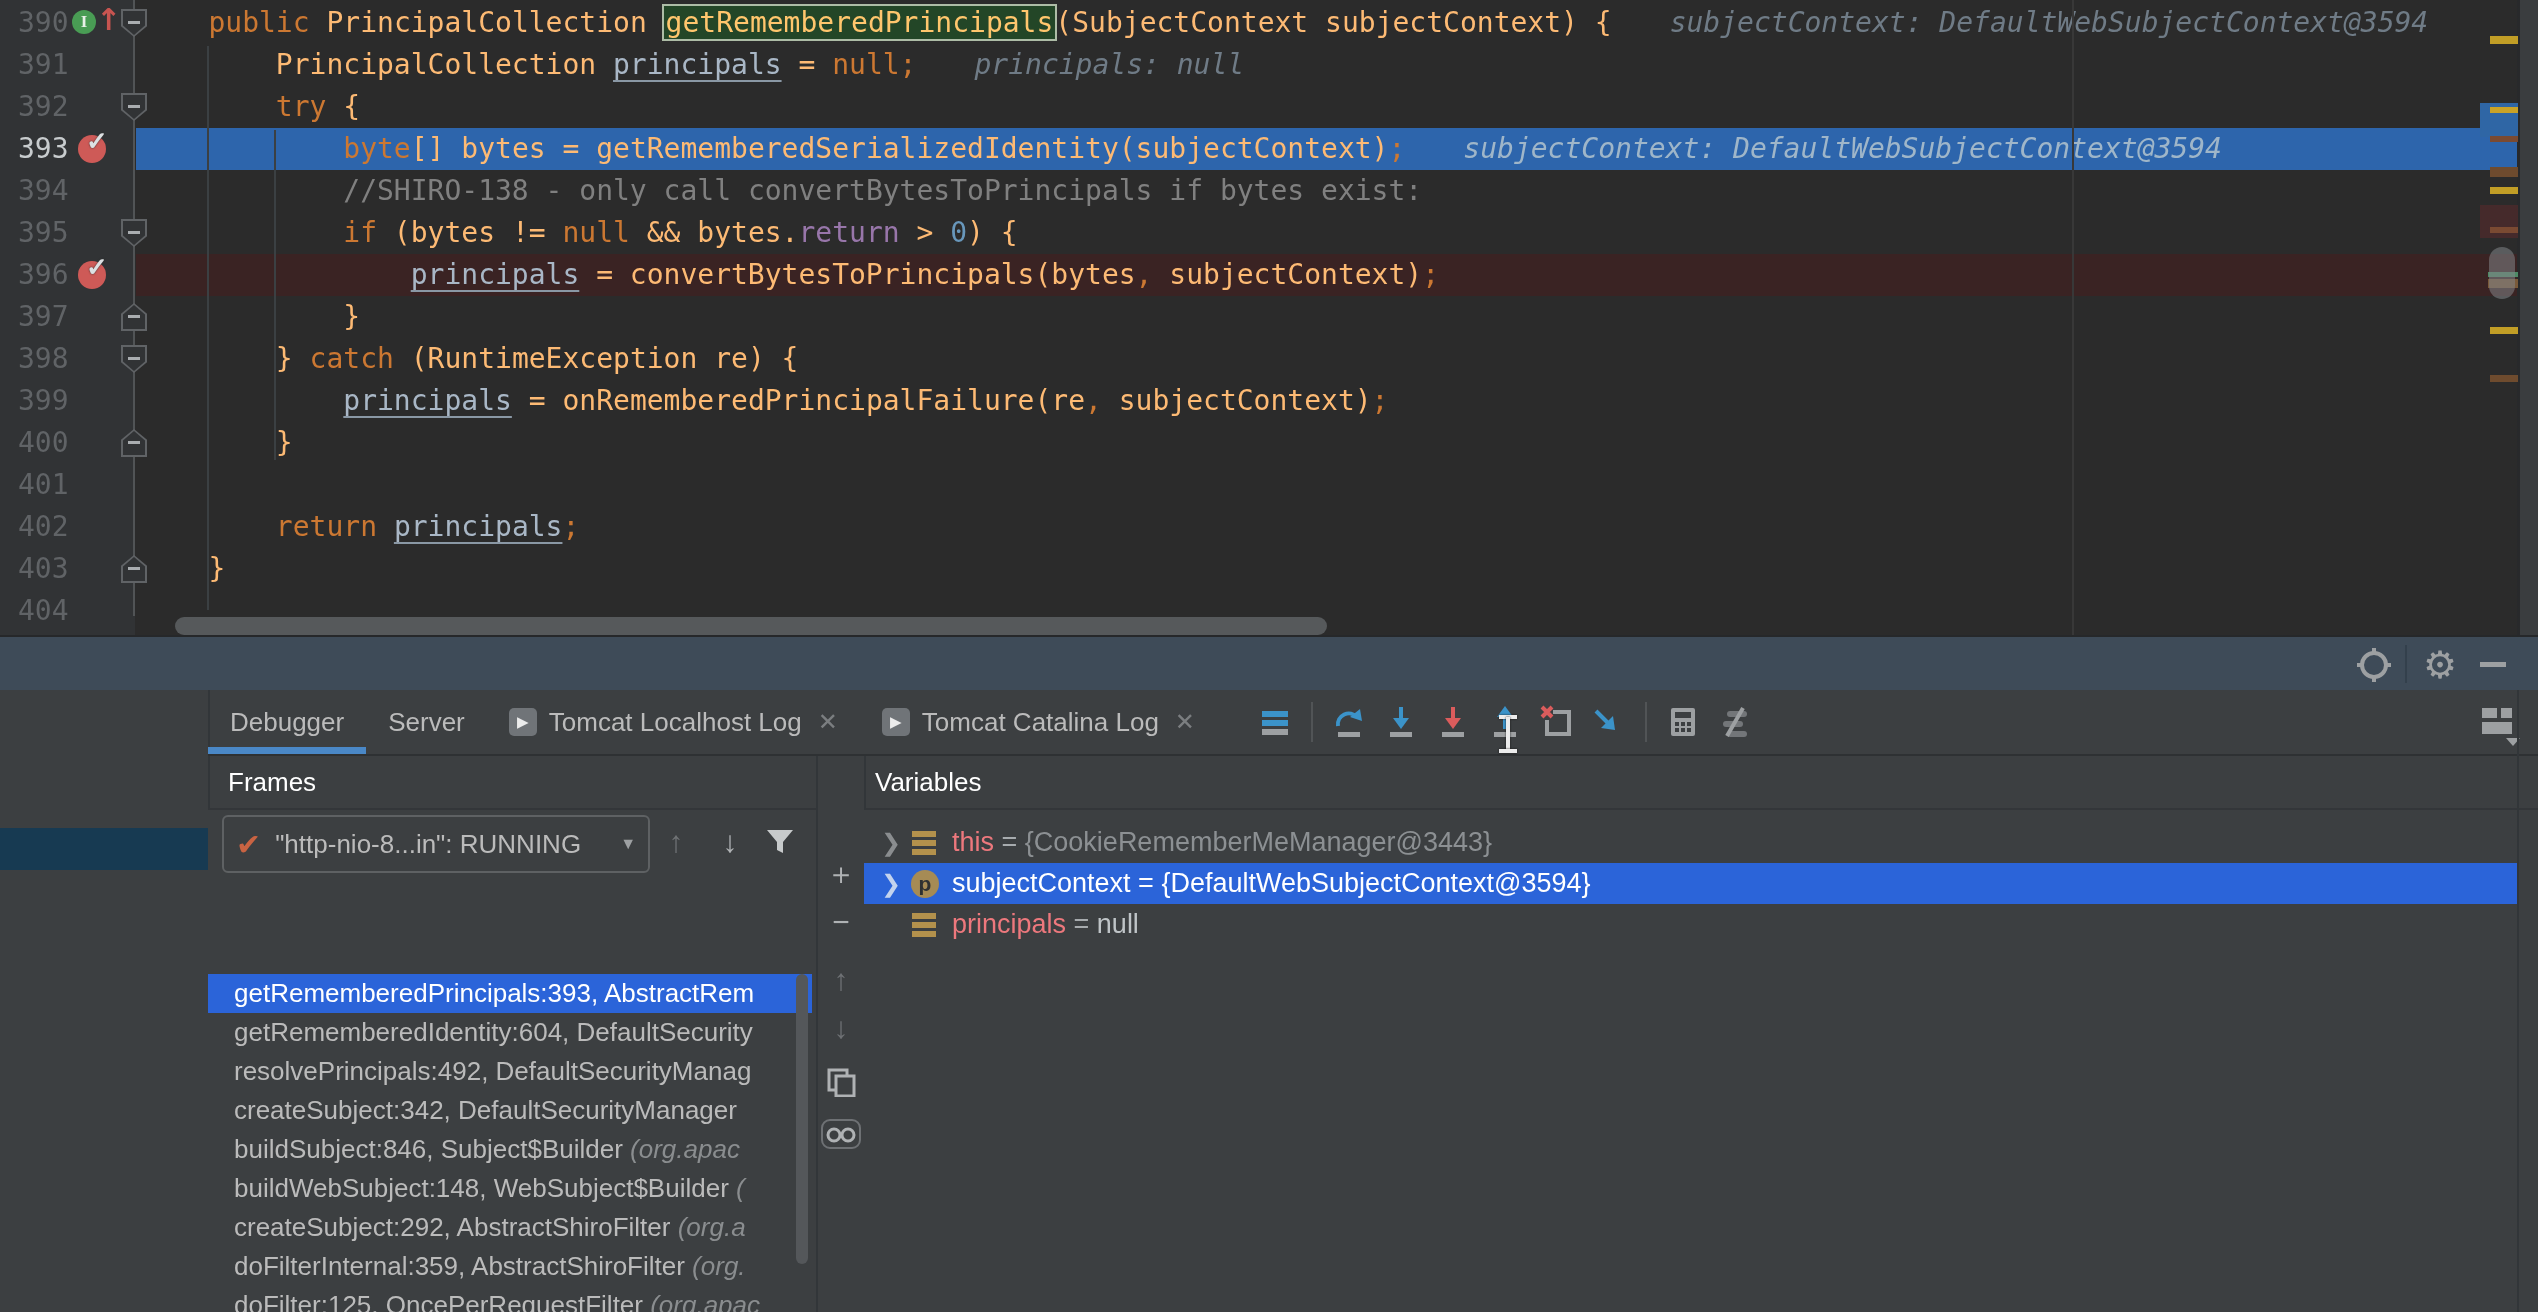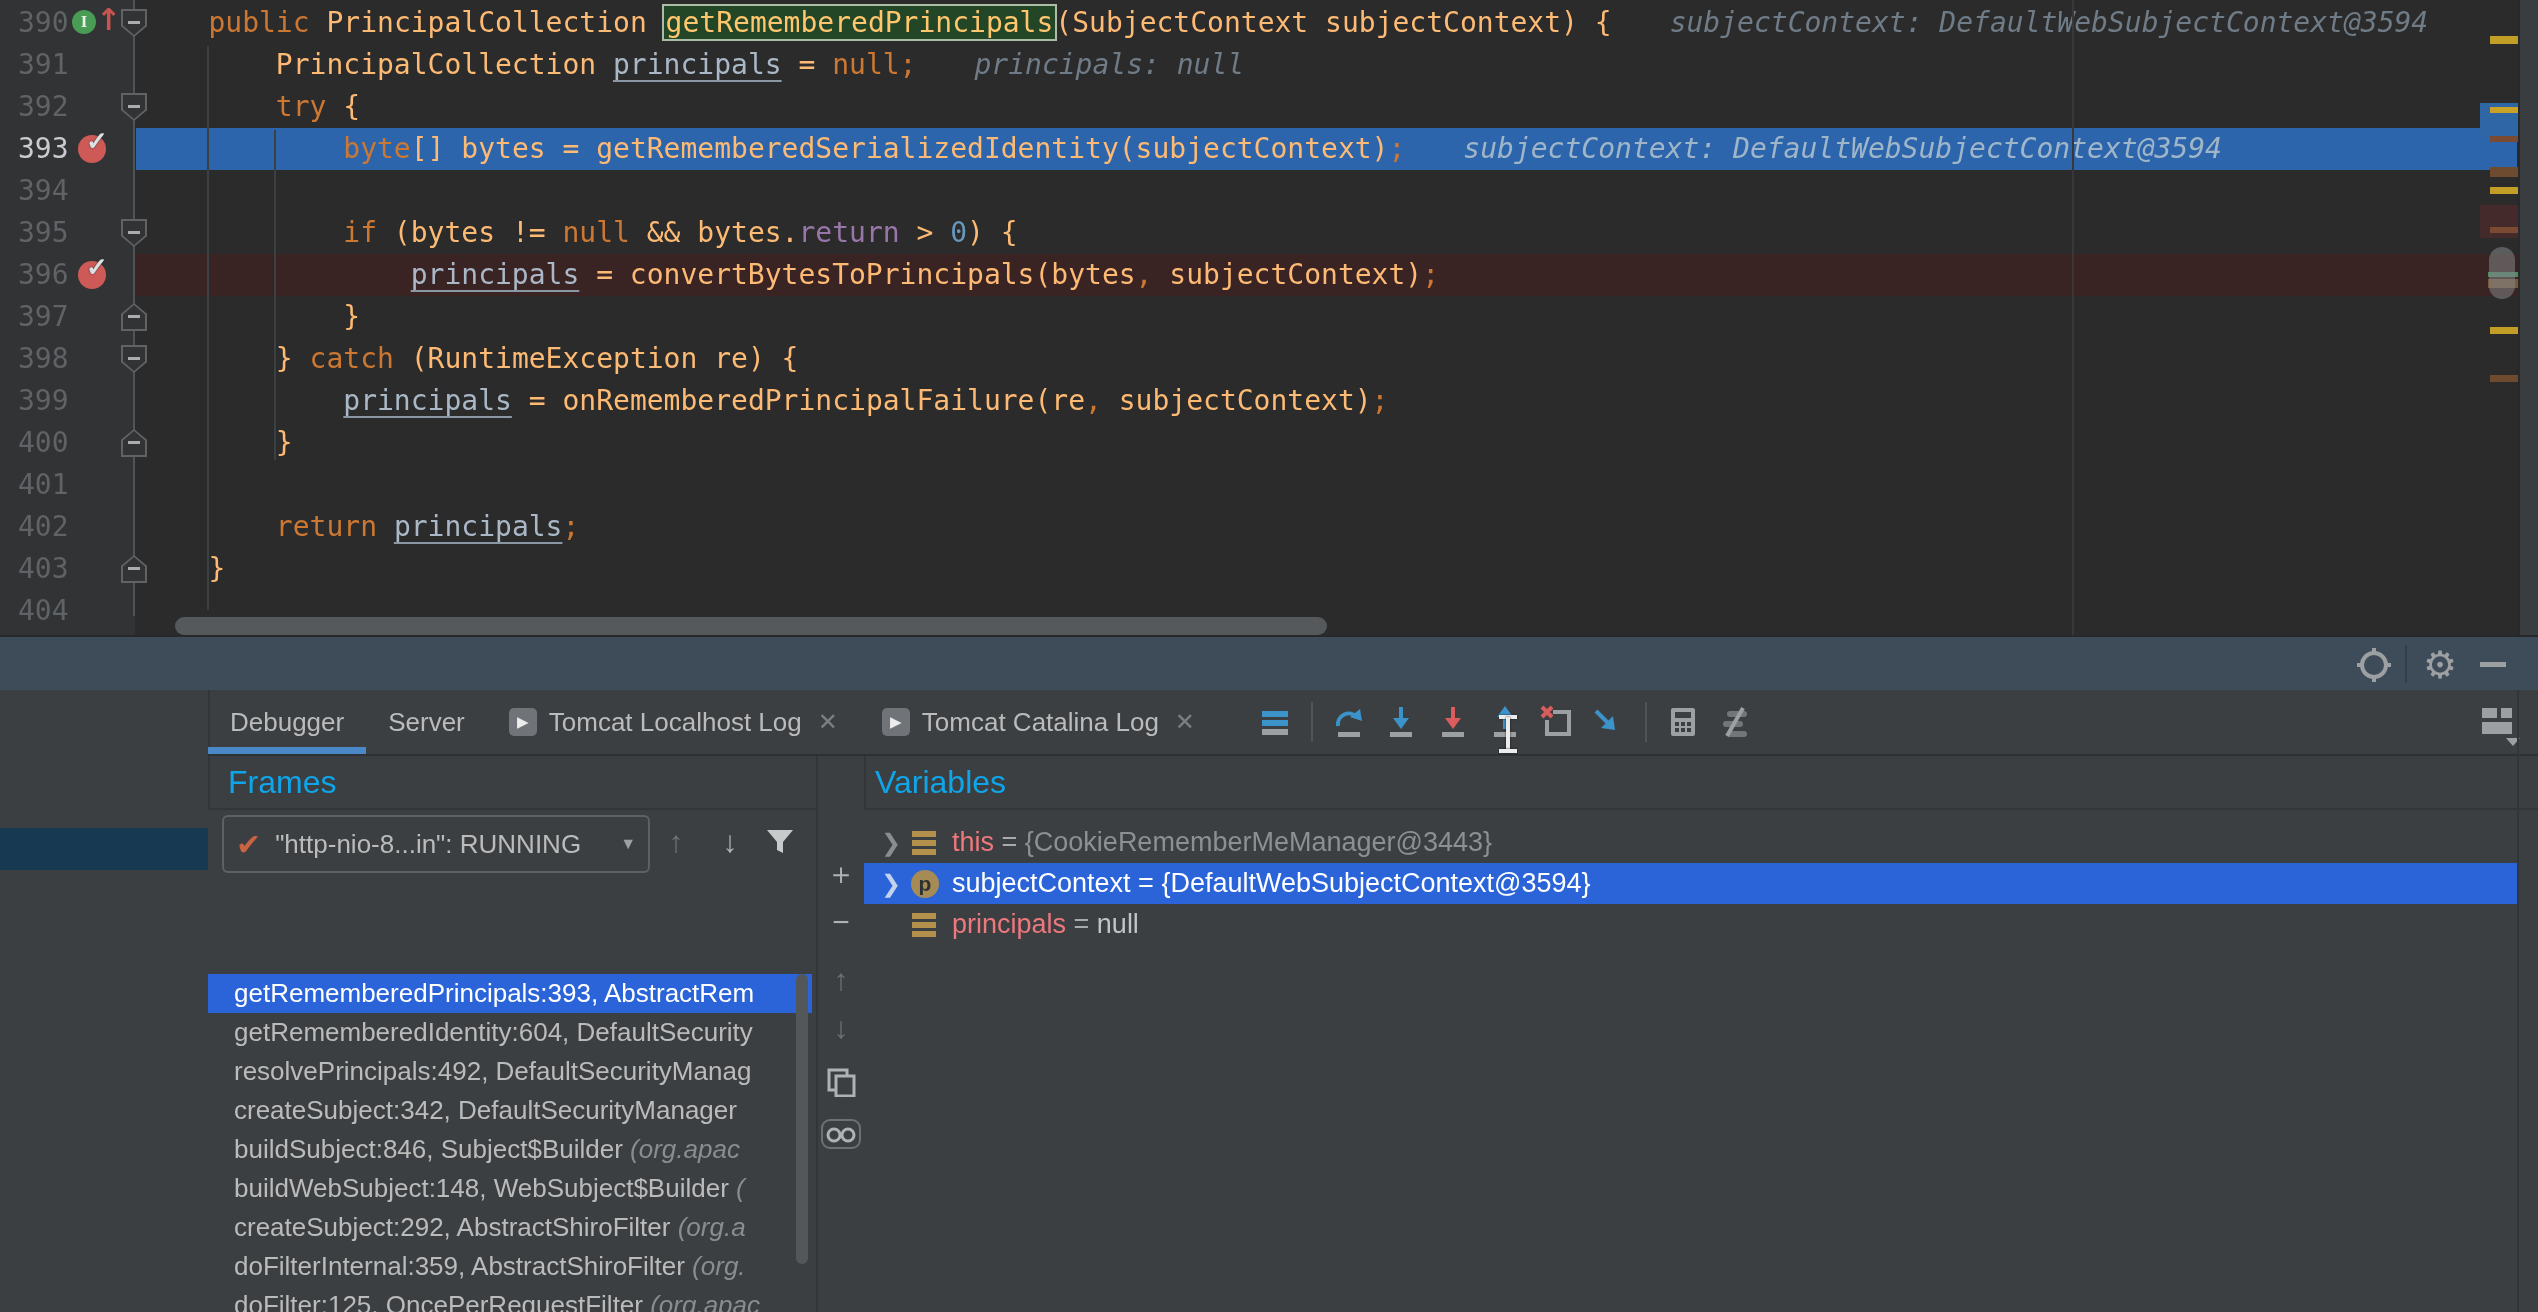--- a/index.html
+++ b/index.html
@@ -68,21 +68,21 @@
   .tb-sep{width:2px;height:40px;background:#515456;margin:0 10px;}
   .tbar-ic{width:36px;height:36px;margin:0 8px;position:relative;}
   #layout-ic{left:2482px;top:18px;width:30px;height:26px;}
   #layout-ic .a{position:absolute;left:0;top:0;width:15px;height:10px;background:#9DA0A2;}
   #layout-ic .b{position:absolute;left:19px;top:0;width:11px;height:10px;background:#9DA0A2;}
   #layout-ic .c{position:absolute;left:0;top:14px;width:30px;height:12px;background:#9DA0A2;}
   #layout-ic .d{position:absolute;left:24px;top:30px;width:0;height:0;border-left:7px solid transparent;
       border-right:7px solid transparent;border-top:8px solid #9DA0A2;}
   
   #headers{left:208px;top:66px;width:2330px;height:52px;}
-  .panel-header{position:absolute;top:0;height:52px;line-height:52px;color:#0ea5e9;font-size:32px;}
+  .panel-header{position:absolute;top:0;height:52px;line-height:52px;color:#ffffff;font-size:26px;}
   #headers-border{left:208px;top:118px;width:2330px;height:2px;background:#333639;}
   
   #frames-panel{left:208px;top:120px;width:606px;height:502px;background:#3C3F41;overflow:hidden;}
   #thread-combo{position:absolute;left:14px;top:5px;width:424px;height:54px;border:2px solid #5E6163;
        border-radius:6px;display:flex;align-items:center;}
   #thread-combo .chk{color:#C96342;font-size:30px;margin-left:12px;}
   #thread-combo .lbl{color:#BBBBBB;font-size:26px;margin-left:14px;white-space:nowrap;}
   #thread-combo .arr{margin-left:auto;margin-right:12px;color:#9DA0A2;font-size:16px;}
   .combo-btn{position:absolute;top:12px;width:40px;height:40px;display:flex;align-items:center;
        justify-content:center;font-size:30px;}
@@ -157,21 +157,21 @@
           <div class="code-text"><span class="sg-t">        </span><span class="sg-k">try</span><span class="sg-t"> {</span></div>
         </div>
         <div class="code-row hl-exec" style="top: 128px;">
           <div class="row-hl"></div>
           <div class="lnum">393</div>
           <div class="bp-dot"></div>
           <div class="code-text"><span class="sg-t">            </span><span class="sg-k">byte</span><span class="sg-t">[] bytes = getRememberedSerializedIdentity(subjectContext)</span><span class="sg-k">;</span><span class="hint">subjectContext: DefaultWebSubjectContext@3594</span></div>
         </div>
         <div class="code-row" style="top: 170px; text-align: center;">
           <div class="lnum">394</div>
-          <div class="code-text"><span class="sg-t">            </span></div>
+          <div class="code-text"><span class="sg-t">            </span><span class="sg-c">//SHIRO-138 - only call convertBytesToPrincipals if bytes exist:</span></div>
         </div>
         <div class="code-row" style="top: 212px;">
           <div class="lnum">395</div>
           <div class="fold open">
             <div class="f-outer"></div>
             <div class="f-inner"></div>
             <div class="f-minus"></div>
           </div>
           <div class="code-text"><span class="sg-t">            </span><span class="sg-k">if</span><span class="sg-t"> (bytes != </span><span class="sg-k">null</span><span class="sg-t"> &amp;&amp; bytes.</span><span class="sg-f">return</span><span class="sg-t"> &gt; </span><span class="sg-n2">0</span><span class="sg-t">) {</span></div>
         </div>

